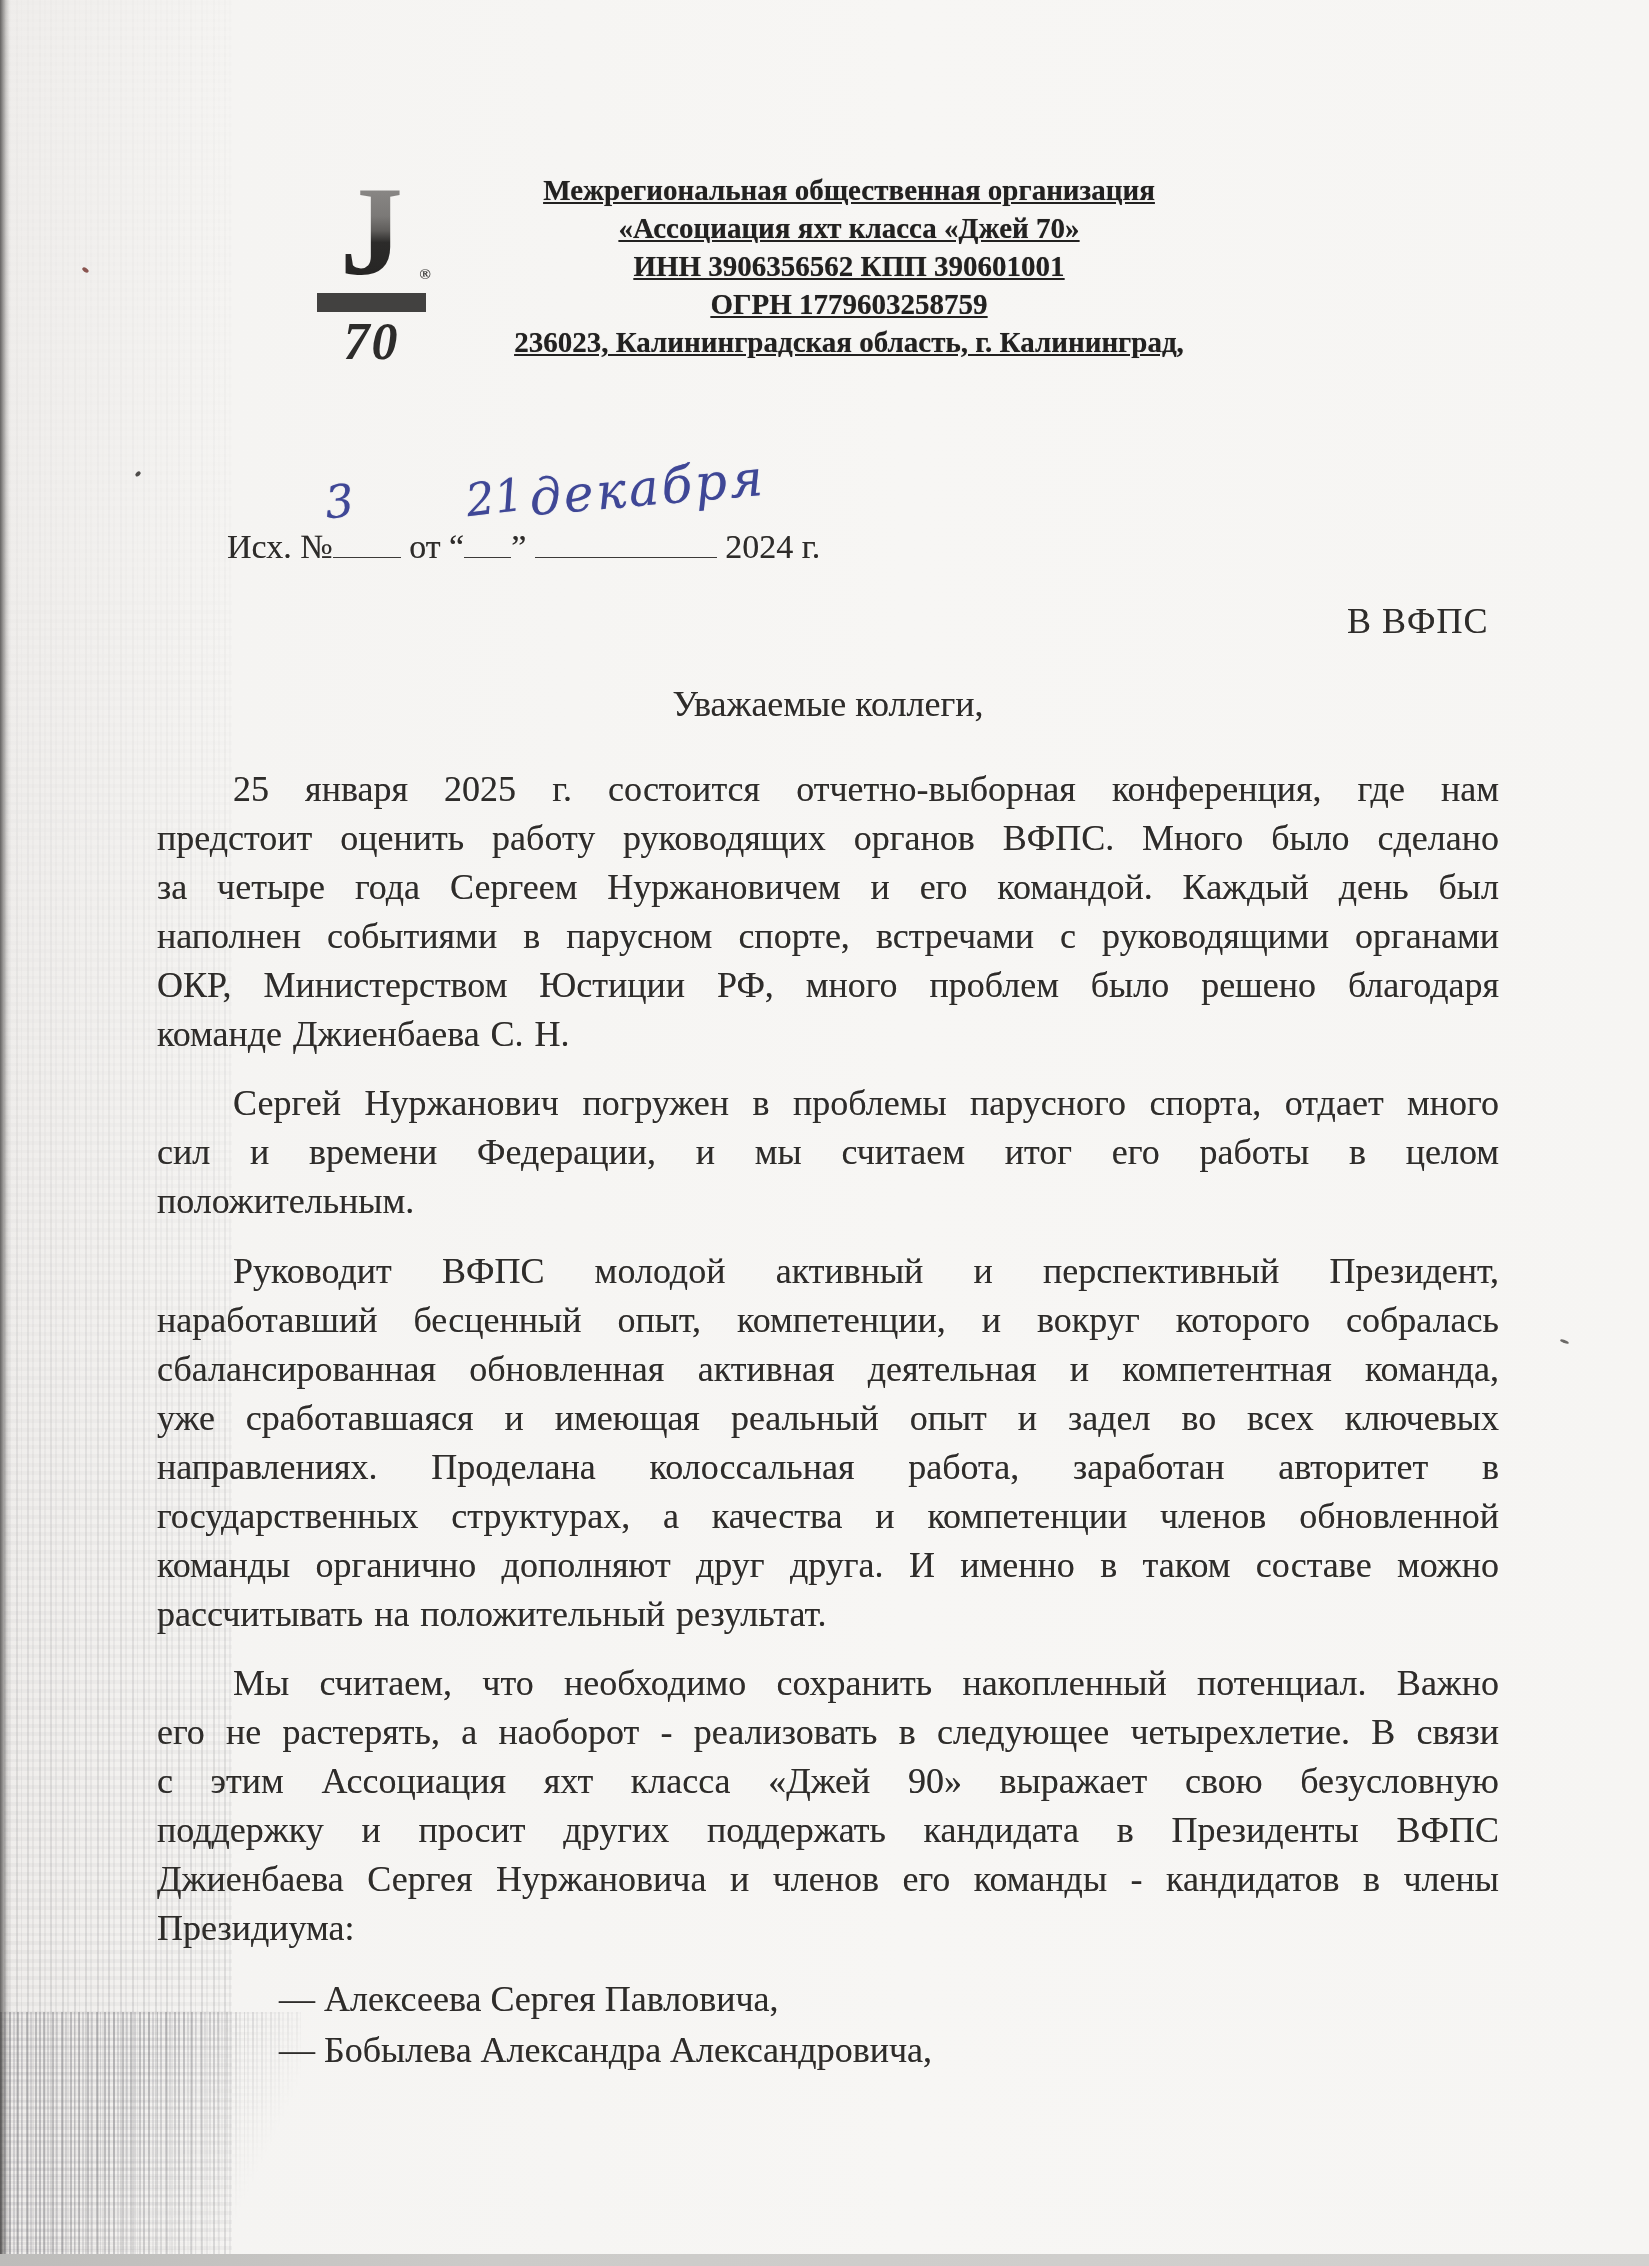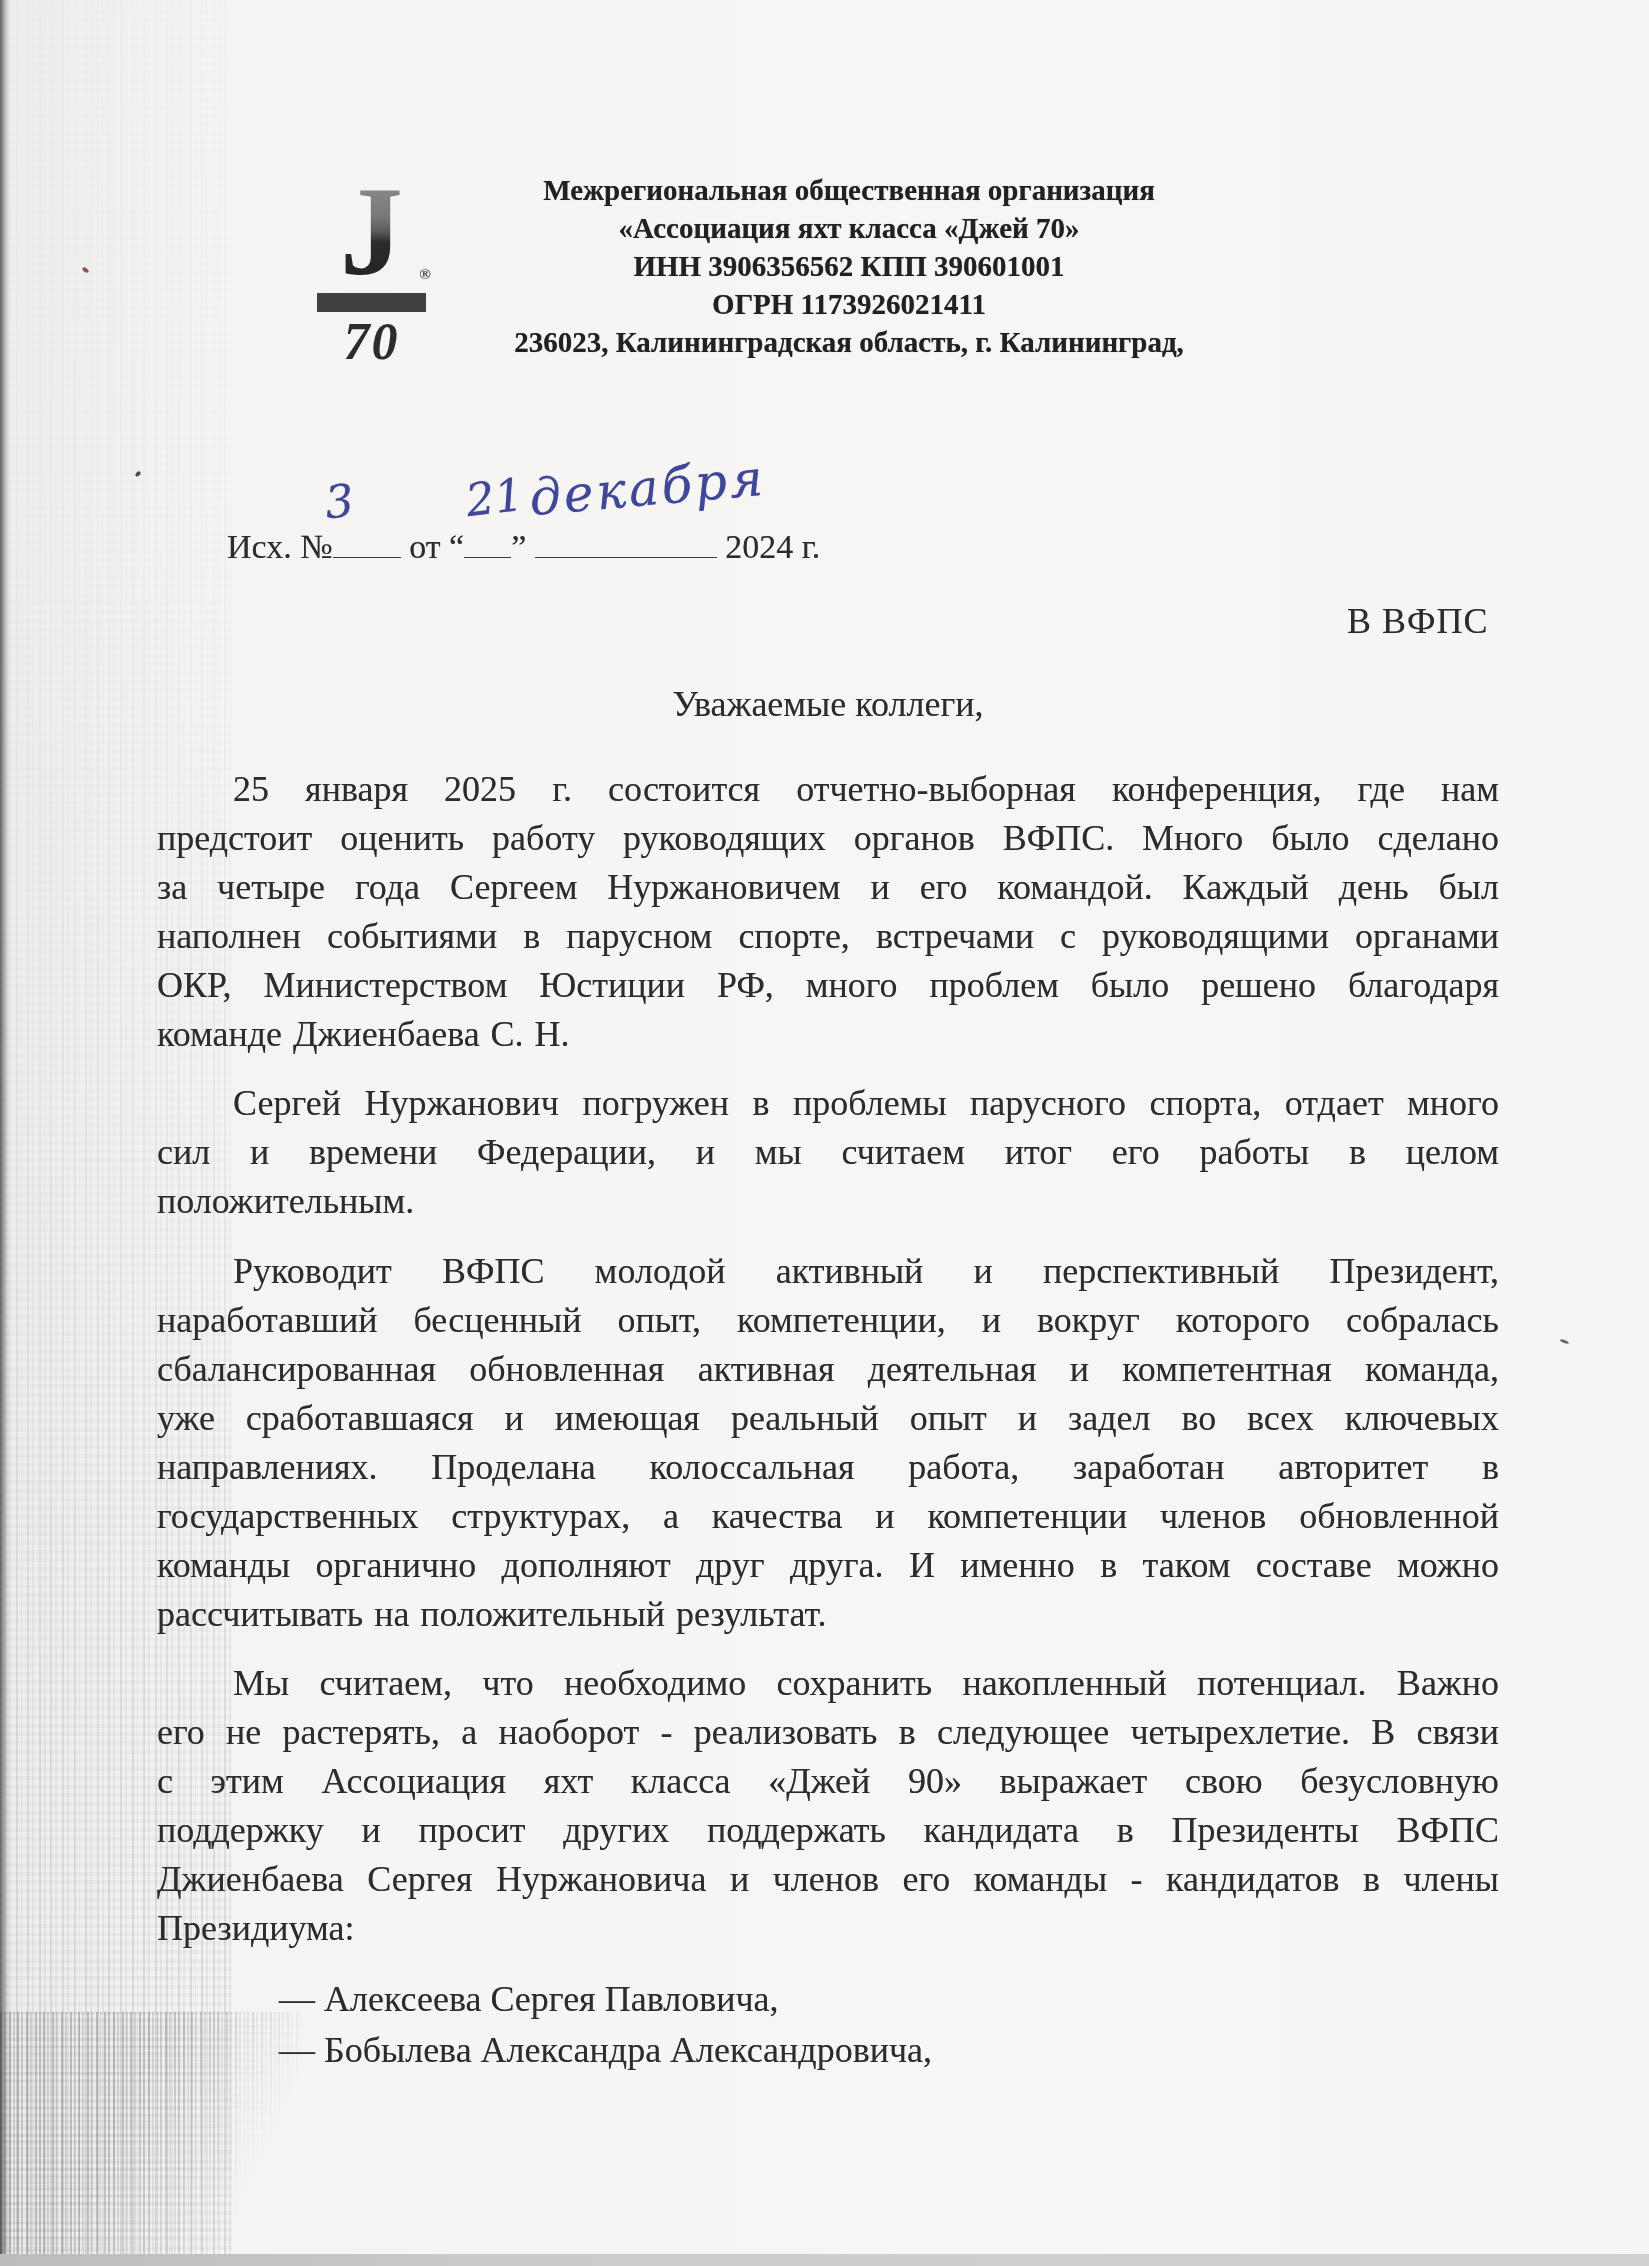--- a/index.html
+++ b/index.html
@@ -54,20 +54,21 @@
     position:absolute;right:-3.9px;top:94px;font-size:15.5px;color:#3a3938;
     -webkit-text-fill-color:#3a3938;
   }
   .logo-bar{width:109px;height:19.4px;background:#424140;margin:0 auto 3.9px auto;}
   .logo-70{font-size:52px;font-weight:bold;font-style:italic;color:#2d2c2b;letter-spacing:1.9px;line-height:1;text-align:center;}
   
   .org-header{
     position:absolute;left:456px;top:171px;width:786px;text-align:center;
     font-weight:bold;font-size:29px;line-height:38px;color:#222120;
     text-shadow:0 0 0.7px rgba(34,33,32,.55);
+    text-decoration:underline;
   }
   
   .ref-line{
     position:absolute;left:227px;top:524px;font-size:34px;line-height:41px;
     white-space:nowrap;color:#2e2c2a;text-shadow:0 0 0.6px rgba(46,44,42,.5);
   }
   .blank{display:inline-block;position:relative;border-bottom:1.9px solid #3c3a38;height:33px;vertical-align:baseline;}
   .blank.b-num{width:68px;}
   .blank.b-day{width:47px;}
   .blank.b-month{width:182px;}
@@ -109,21 +110,21 @@
       <span>J</span><span class="logo-reg">®</span>
     </div>
     <div class="logo-bar"></div>
     <div class="logo-70">70</div>
   </div>
 
   <div class="org-header">
     <div>Межрегиональная общественная организация</div>
     <div>«Ассоциация яхт класса «Джей 70»</div>
     <div>ИНН 3906356562 КПП 390601001</div>
-    <div>ОГРН 1173926021411</div>
+    <div>ОГРН 1779603258759</div>
     <div>236023, Калининградская область, г. Калининград,</div>
   </div>
 
   <div class="ref-line letter-ink">
     <span>Исх. №</span><span class="blank b-num"><span class="hand h-num">3</span></span><span> от “</span><span class="blank b-day"><span class="hand h-day">21</span></span><span>” </span><span class="blank b-month"><span class="hand h-month">декабря</span></span><span> 2024 г.</span>
   </div>
 
   <div class="recipient letter-ink">В ВФПС</div>
 
   <div class="greeting letter-ink">Уважаемые коллеги,</div>

